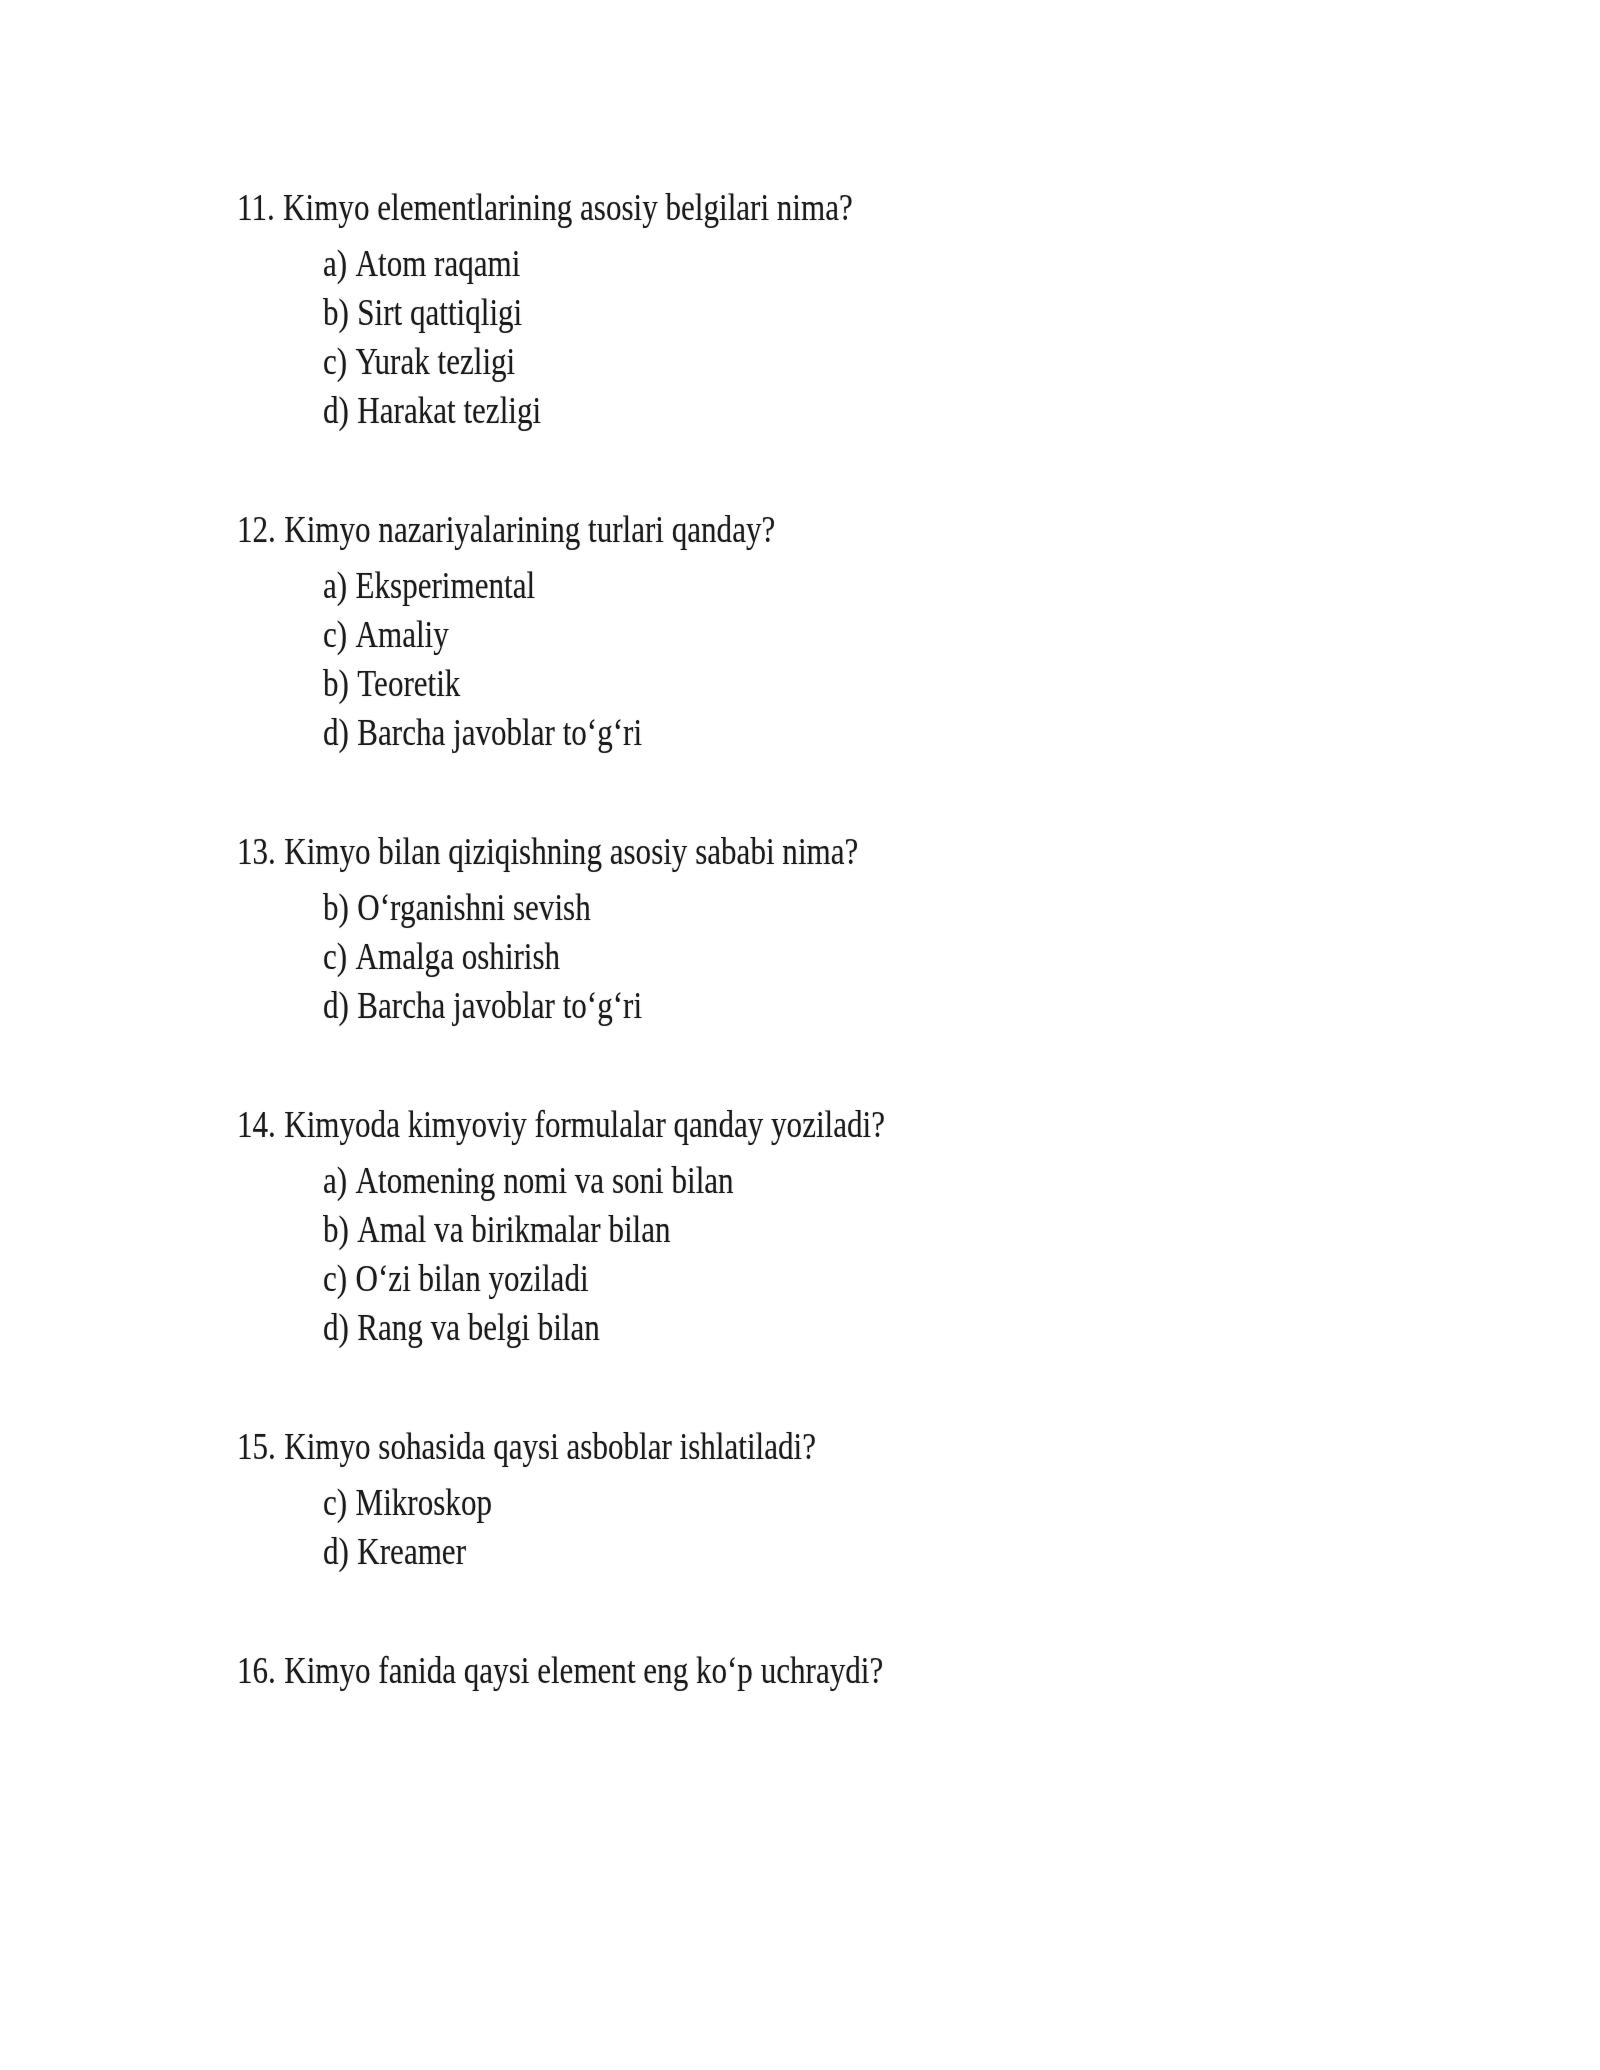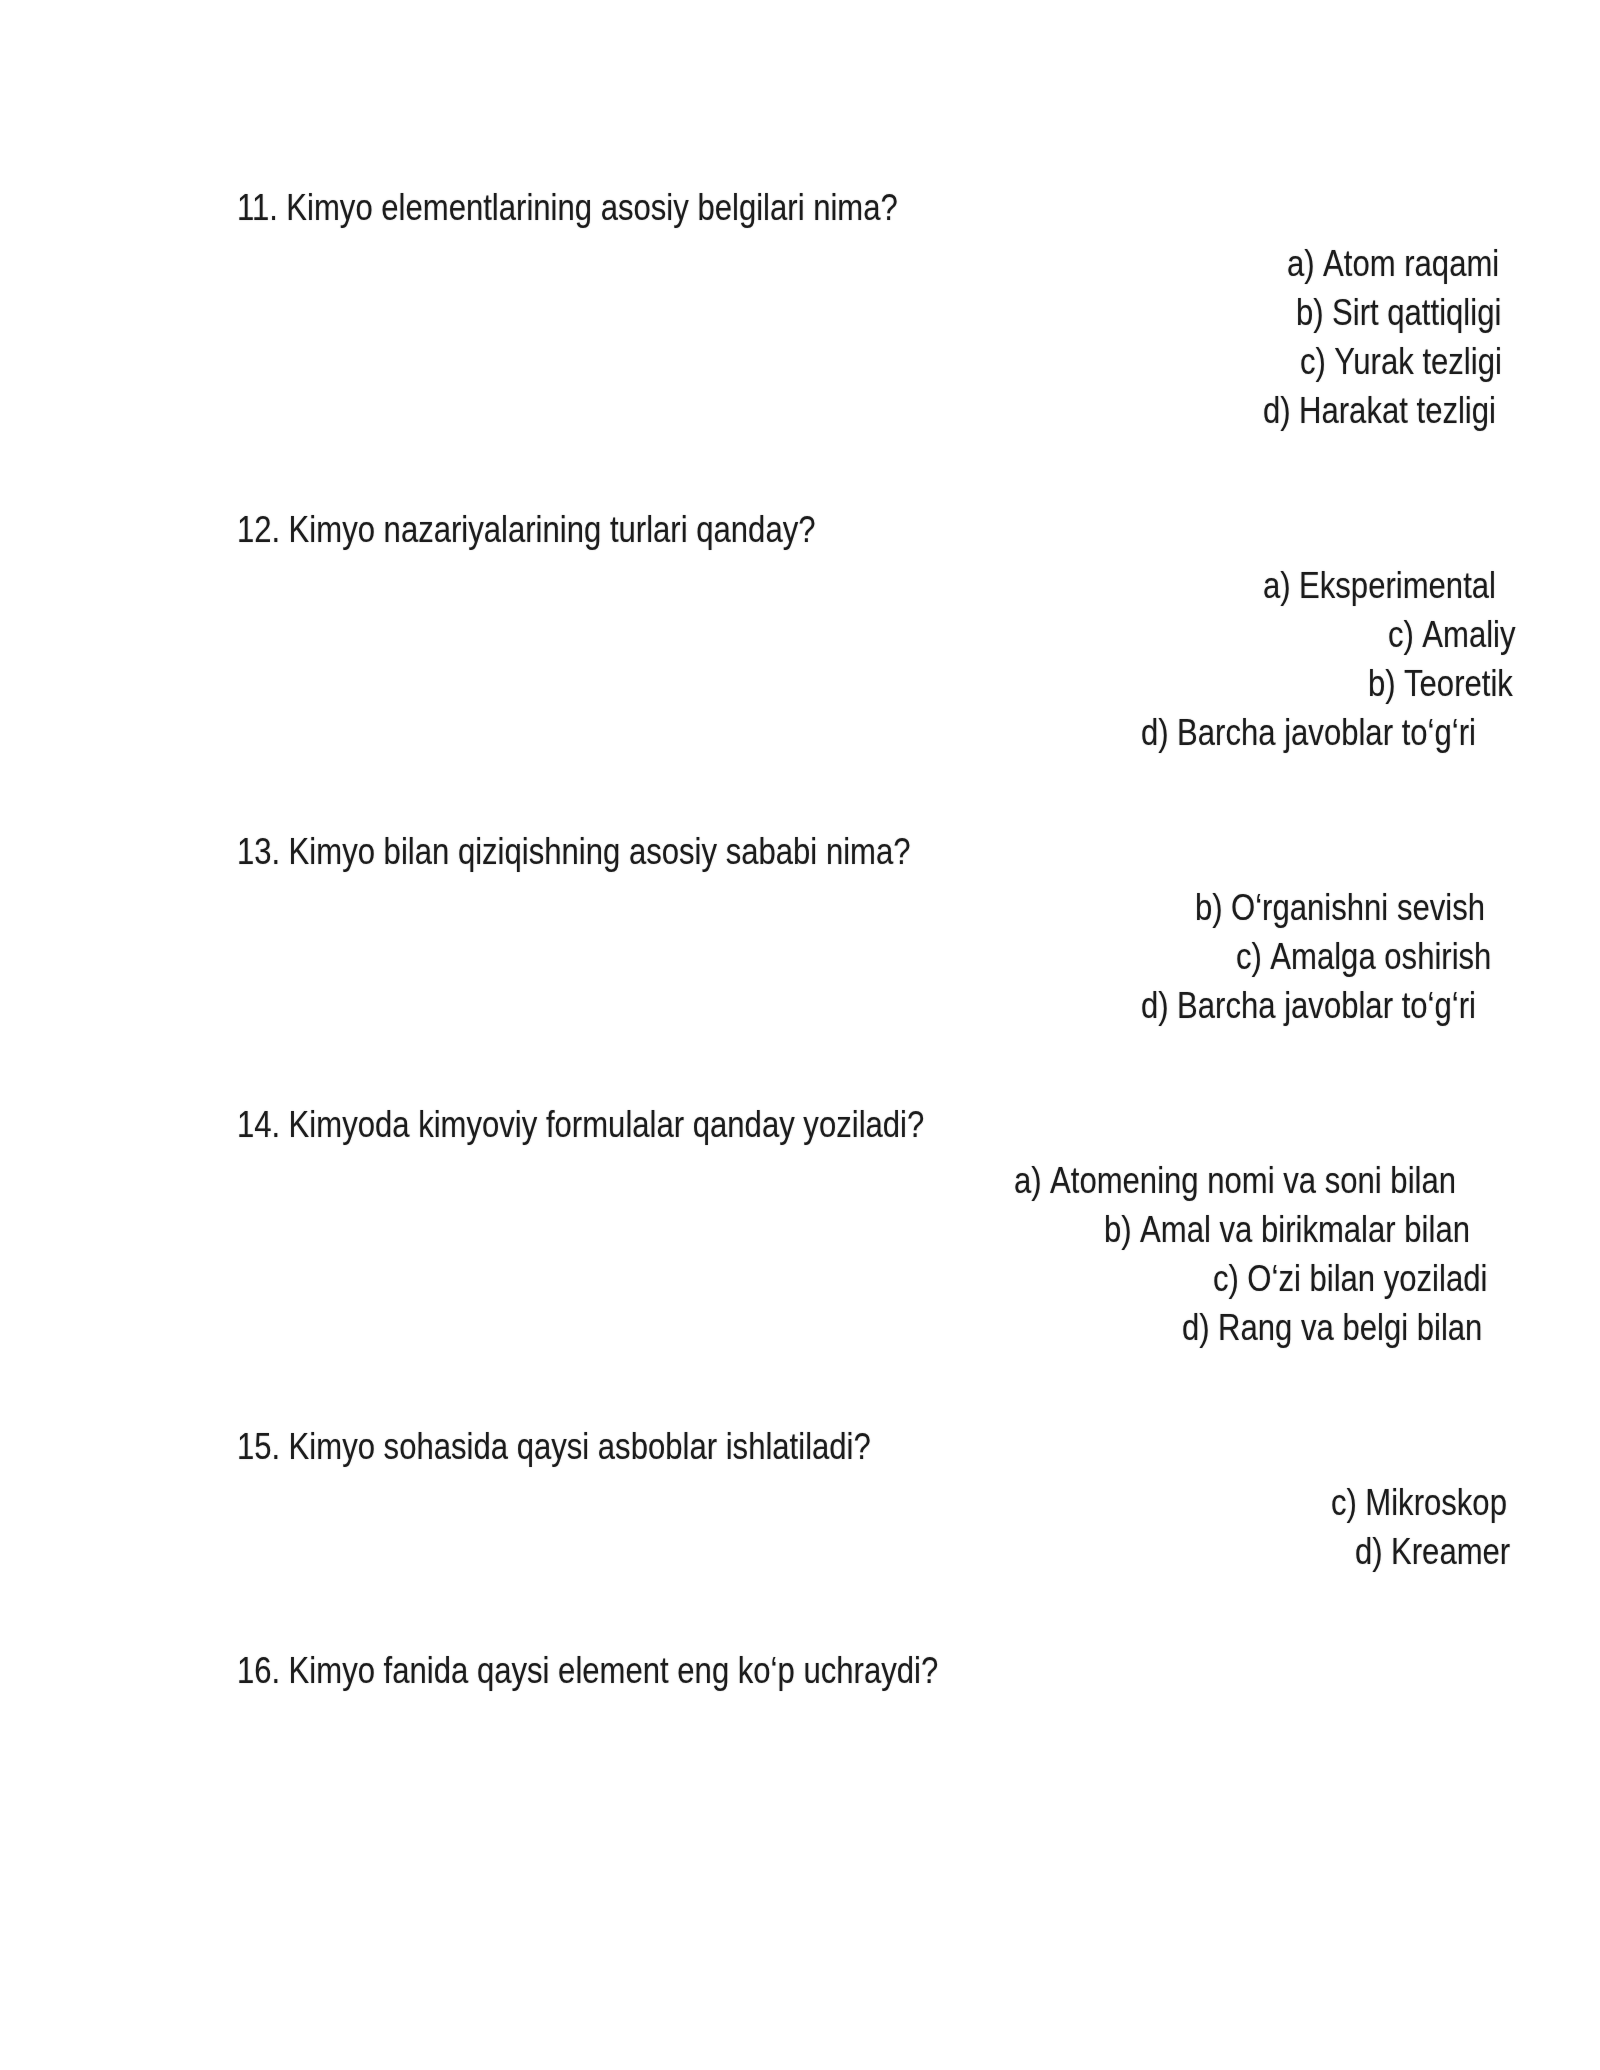--- a/index.html
+++ b/index.html
@@ -7,38 +7,37 @@
     padding: 0;
     background: #ffffff;
   }
   .page {
     position: relative;
     width: 1600px;
     height: 2070px;
     box-sizing: border-box;
     padding: 183px 60px 0 237px;
     background: #ffffff;
-    font-family: Liberation Sans, sans-serif;
+    font-family: Liberation Serif, serif;
     color: #1c1c1c;
     overflow: hidden;
   }
   .question {
     margin: 0 0 70px 0;
   }
   .q-title {
     font-size: 37px;
     line-height: 49px;
     margin: 0 0 7px 0;
     font-weight: normal;
   }
   .options {
     list-style: none;
     margin: 0 0 0 86px;
     padding: 0;
-    text-align: right;
   }
   .option-line {
     font-size: 37px;
     line-height: 49px;
   }
   
   .tx {
     display: inline-block;
     transform: scaleX(0.84);
     transform-origin: 0 50%;

